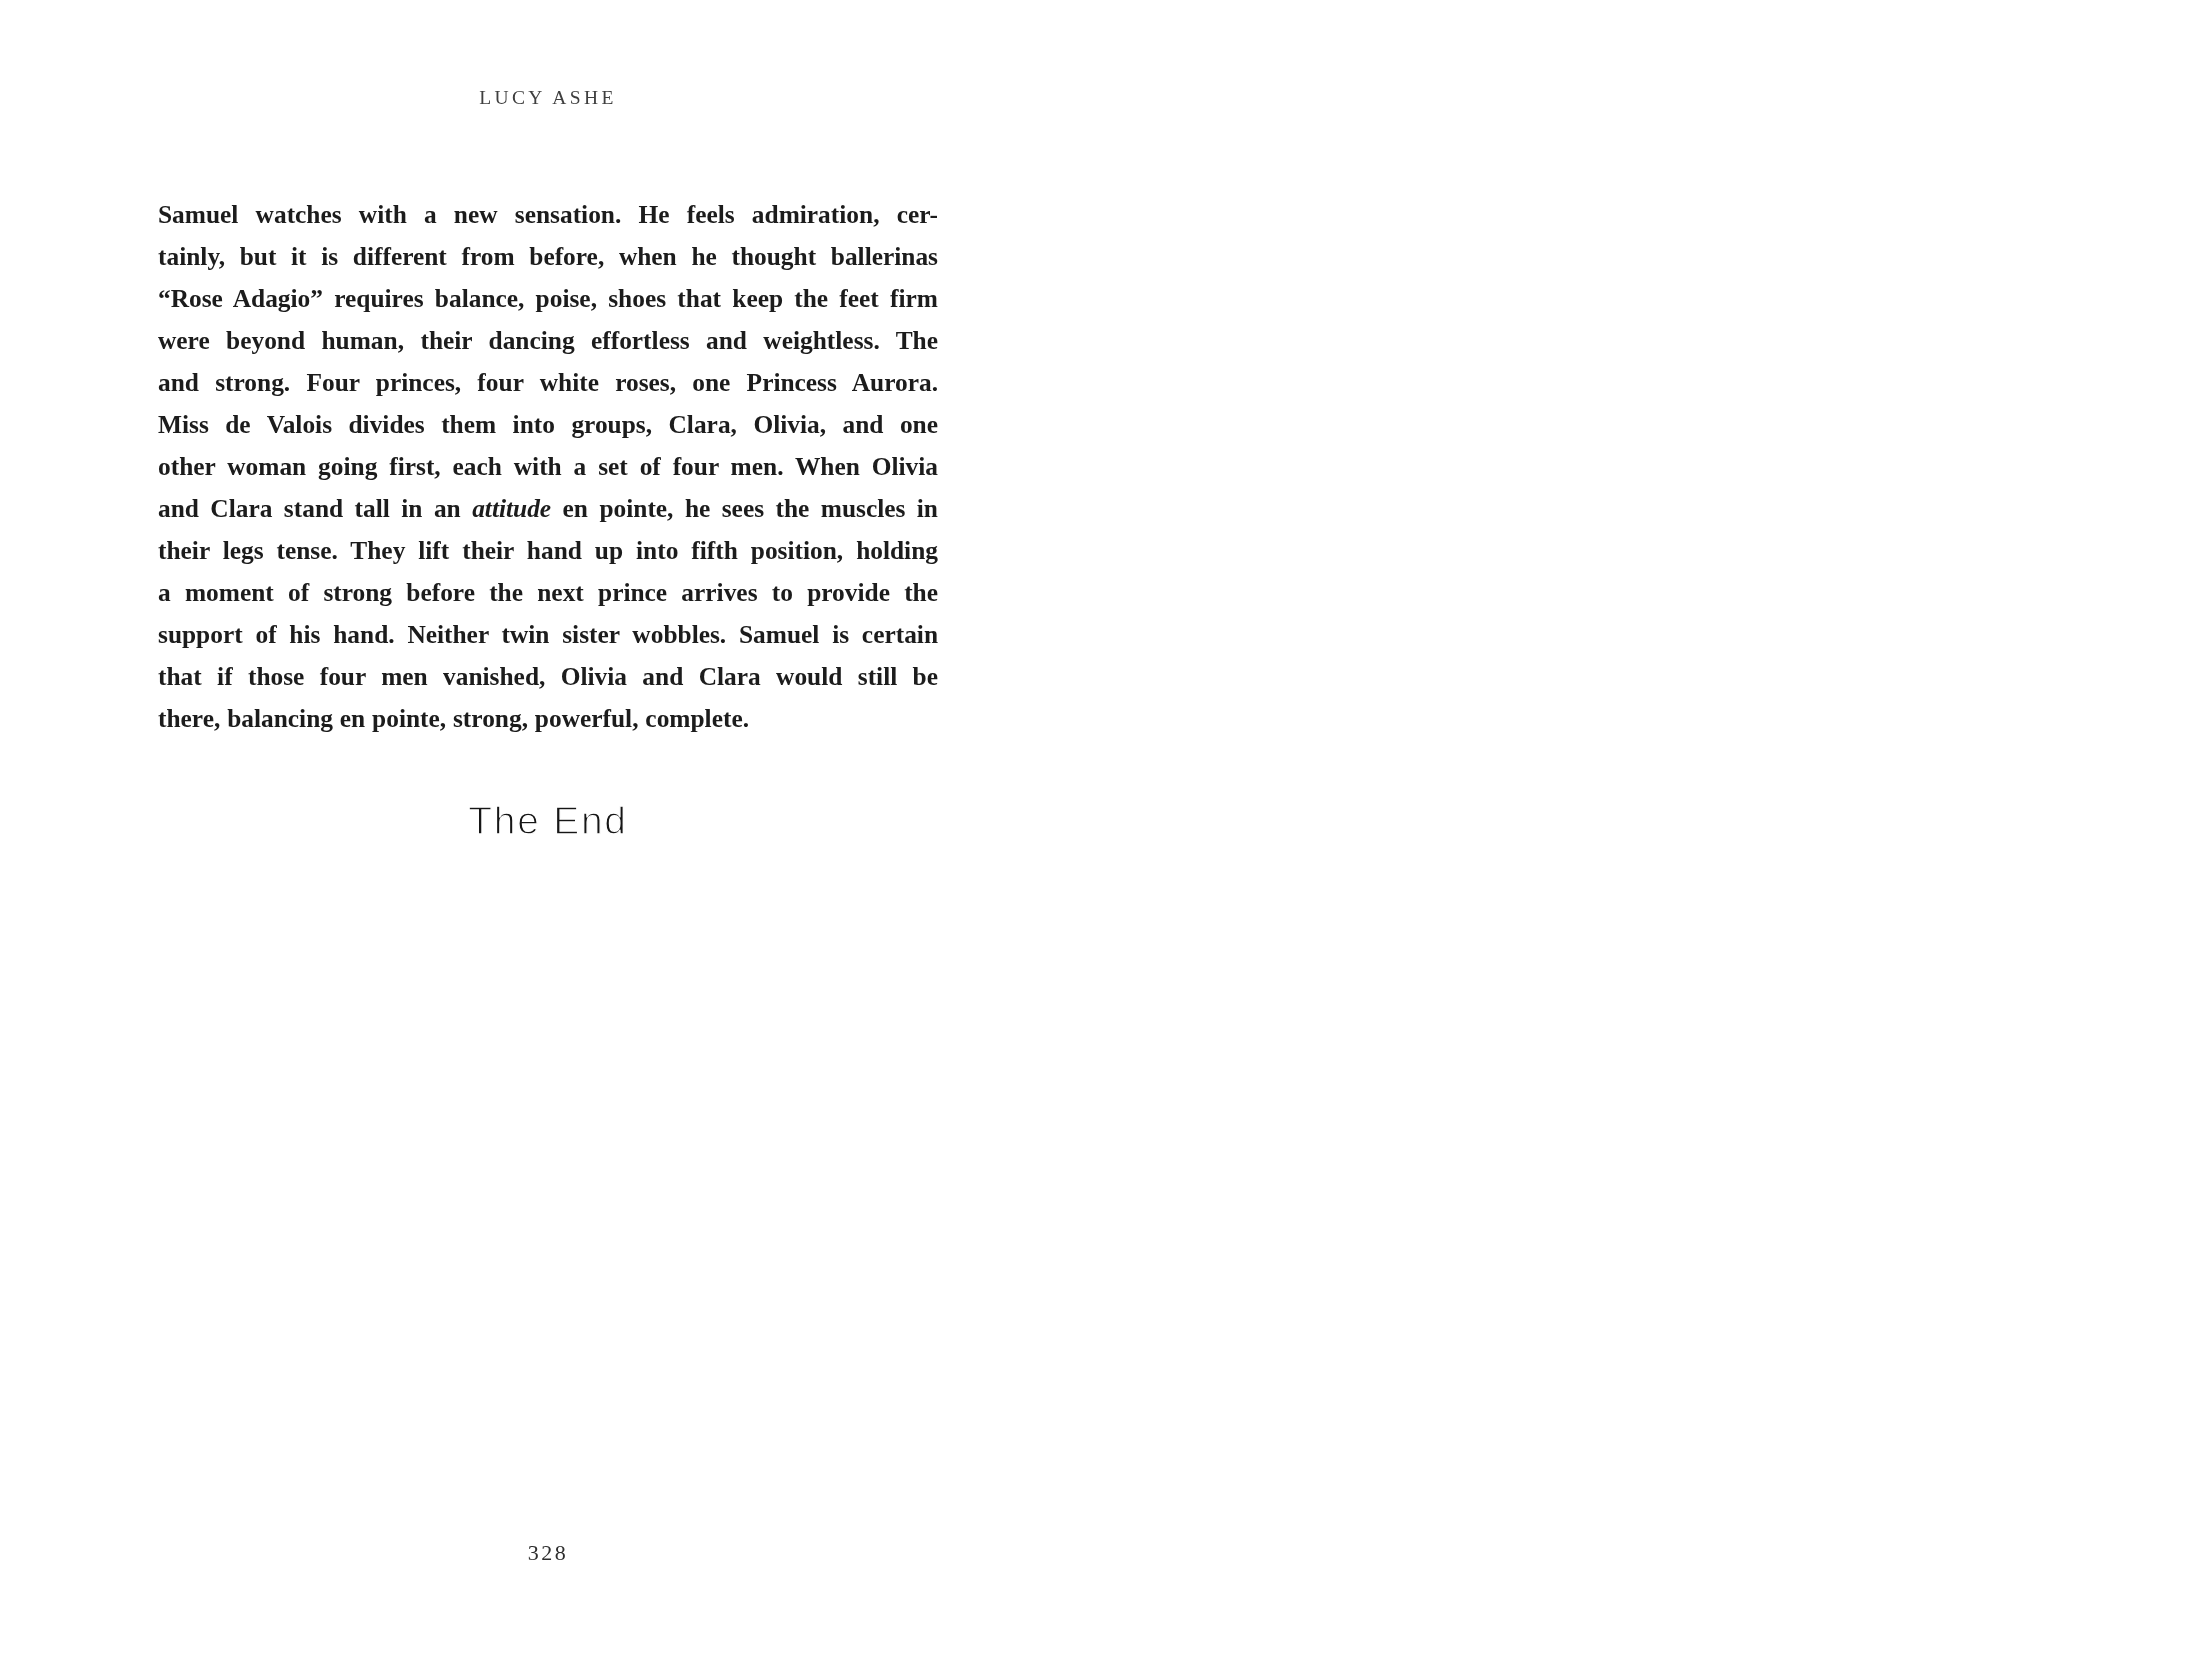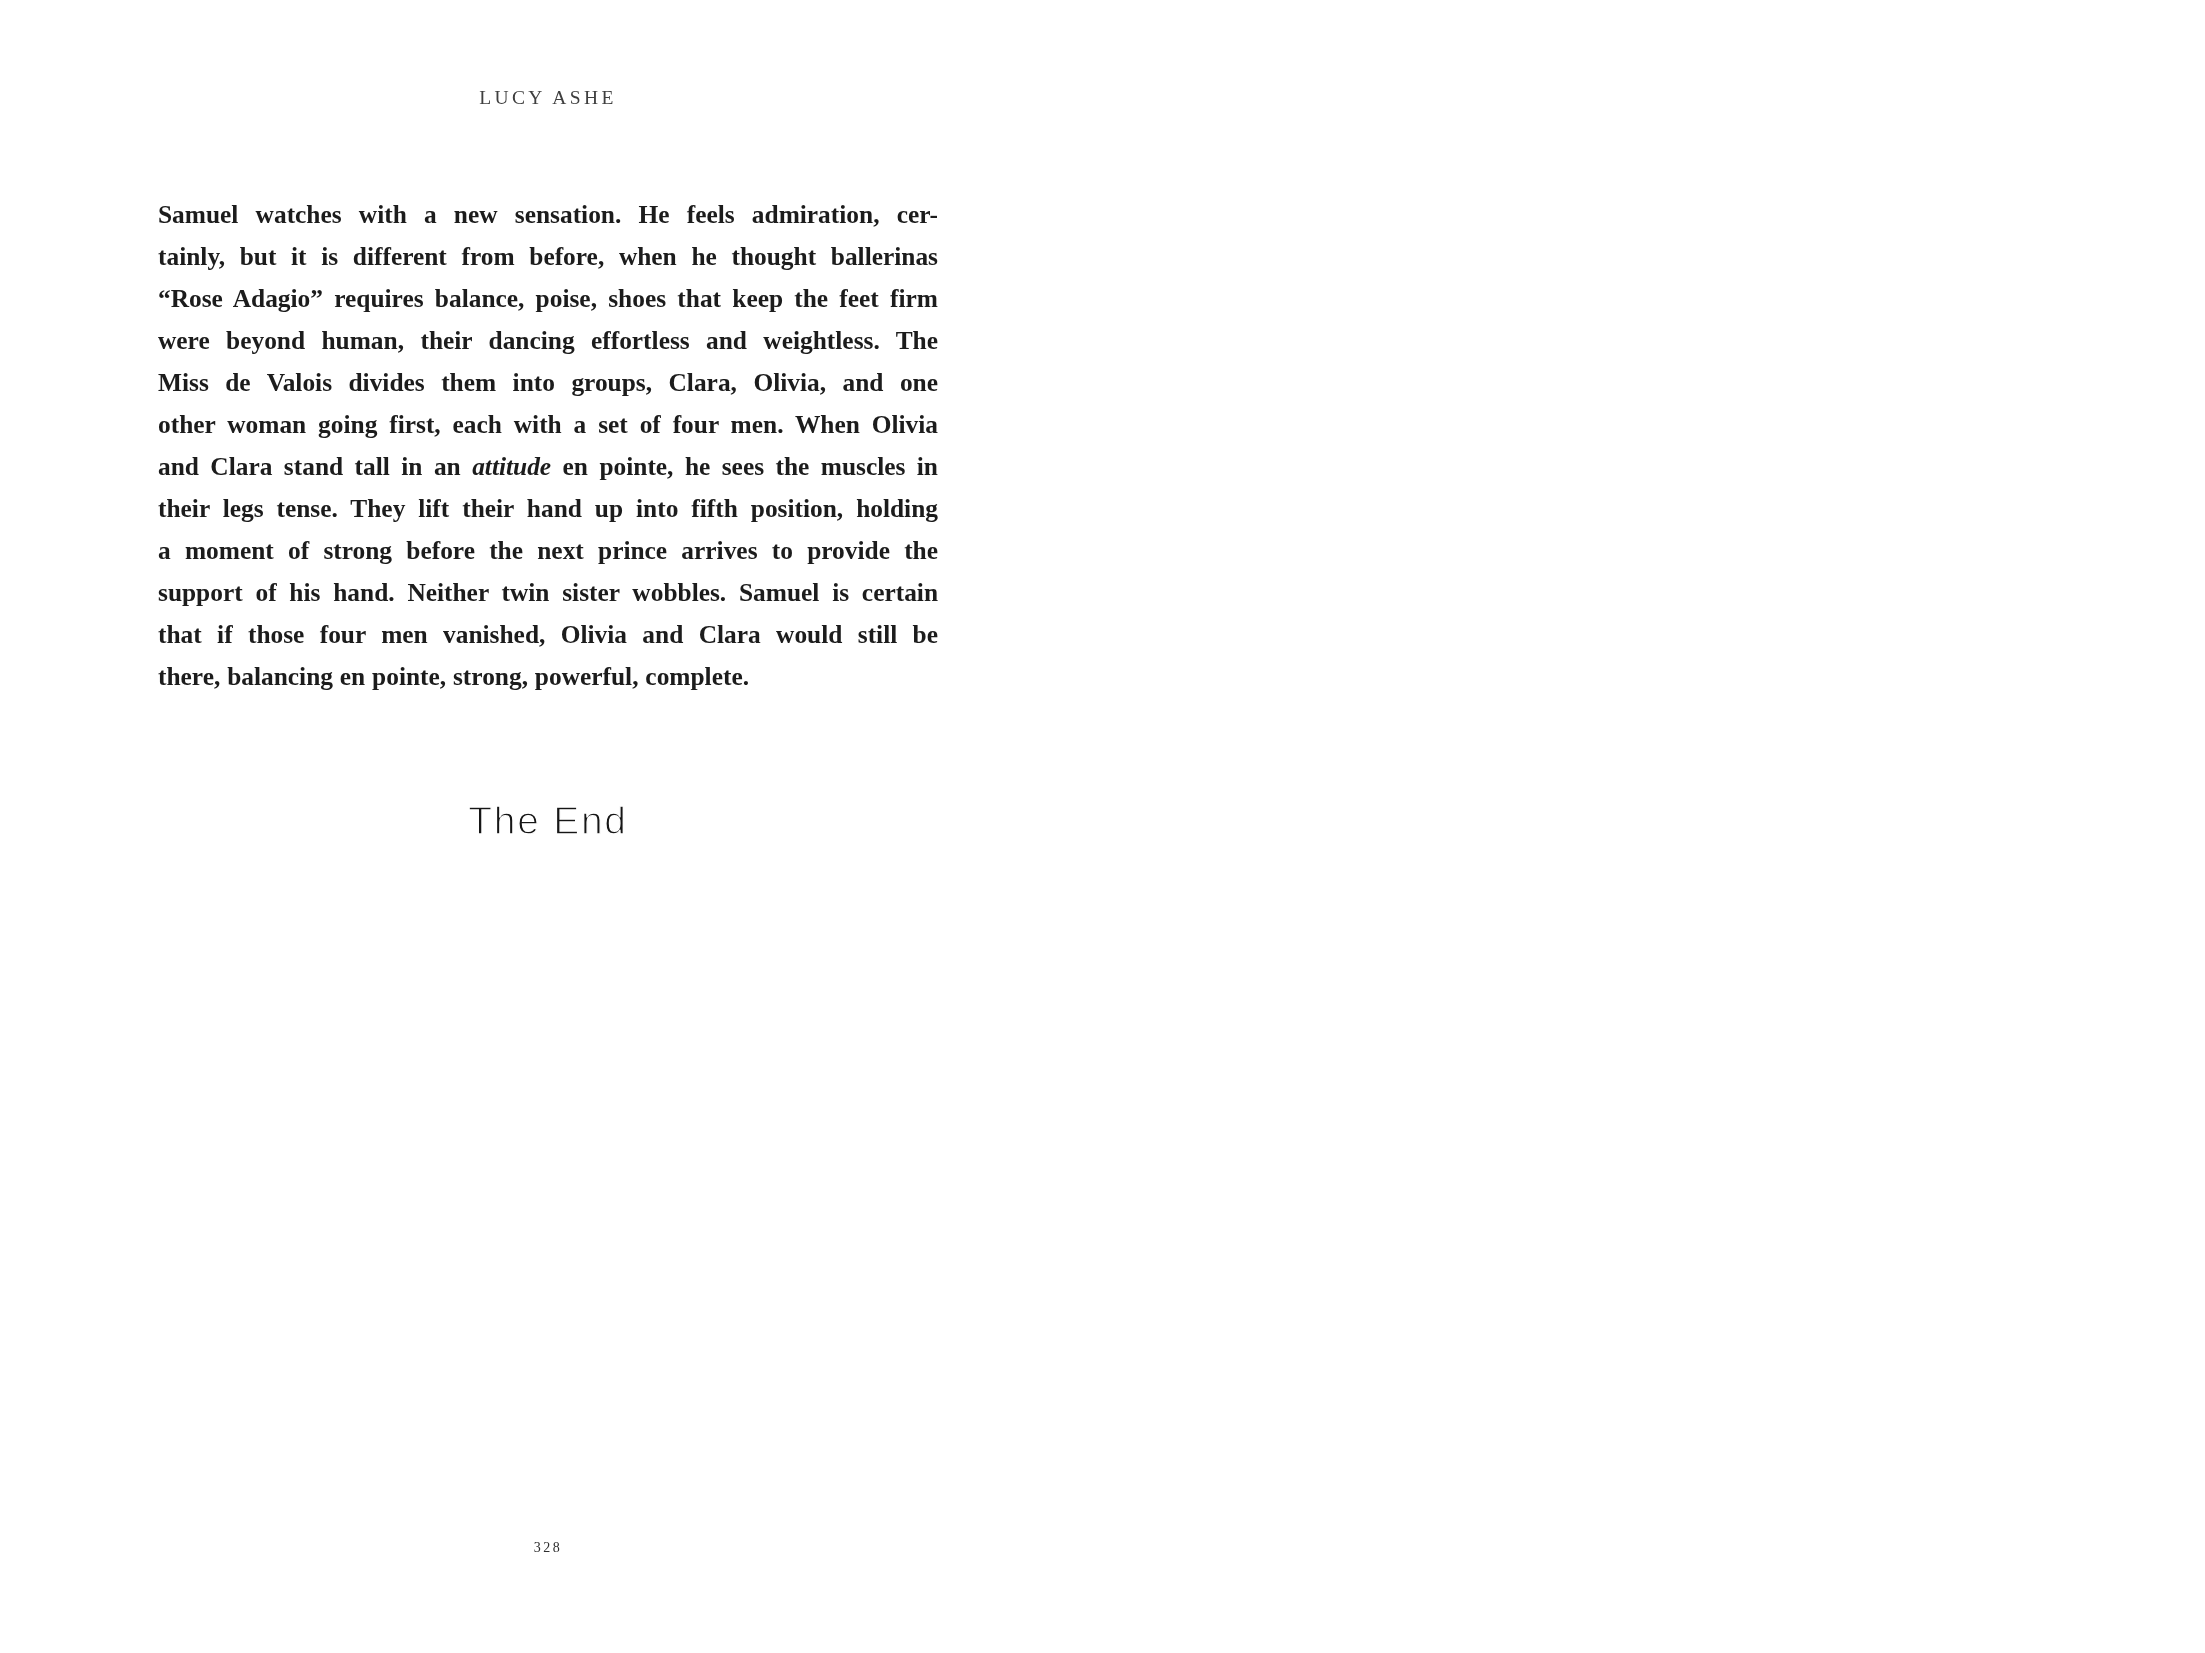--- a/index.html
+++ b/index.html
@@ -78,39 +78,40 @@
     letter-spacing: 1.7px;
     line-height: 37px;
     -webkit-text-stroke: 1.3px #ffffff;
   }
 
   .page-number {
     position: absolute;
     top: 1540px;
     width: 780px;
     text-align: center;
-    font-size: 14px;
+    font-size: 22px;
     letter-spacing: 2.5px;
     color: #2e2e2e;
   }
   .page-number-left  { left: 150px; }
 </style>
 </head>
 <body>
 
 <div class="spread">
 
   <section class="page page-left">
     <header class="running-header">LUCY ASHE</header>
 
     <div class="body-text body-left">
         <div class="line"><span>Samuel watches with a new sensation. He feels admiration, cer-</span></div>
         <div class="line"><span>tainly, but it is different from before, when he thought ballerinas</span></div>
         <div class="line"><span>“Rose Adagio” requires balance, poise, shoes that keep the feet firm</span></div>
         <div class="line"><span>were beyond human, their dancing effortless and weightless. The</span></div>
+        <div class="line"><span>and strong. Four princes, four white roses, one Princess Aurora.</span></div>
         <div class="line"><span>Miss de Valois divides them into groups, Clara, Olivia, and one</span></div>
         <div class="line"><span>other woman going first, each with a set of four men. When Olivia</span></div>
         <div class="line"><span>and Clara stand tall in an </span><span class="it">attitude</span><span> en pointe, he sees the muscles in</span></div>
         <div class="line"><span>their legs tense. They lift their hand up into fifth position, holding</span></div>
         <div class="line"><span>a moment of strong before the next prince arrives to provide the</span></div>
         <div class="line"><span>support of his hand. Neither twin sister wobbles. Samuel is certain</span></div>
         <div class="line"><span>that if those four men vanished, Olivia and Clara would still be</span></div>
         <div class="line last"><span>there, balancing en pointe, strong, powerful, complete.</span></div>
       </div>
 

